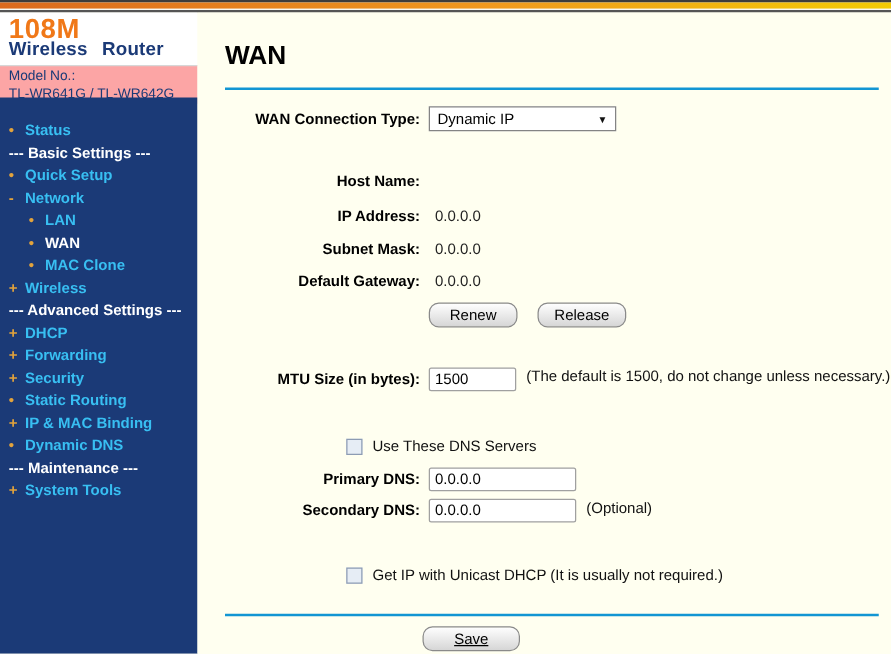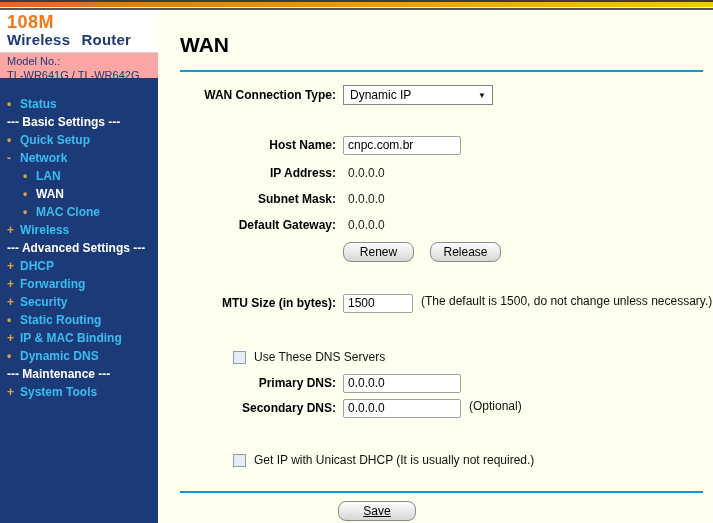--- a/index.html
+++ b/index.html
@@ -13,21 +13,21 @@
 
   
   .topbar { position:absolute; top:0; left:0; right:0; height:10px; }
   .topbar .t1 { height:2px; background:#3c3c3c; }
   .topbar .t2 { height:5px; background:linear-gradient(to right,#DB6A1E,#F0991E 55%,#F2CB05); }
   .topbar .t3 { height:1px; background:#f8f8f2; }
   .topbar .t4 { height:2px; background:#555555; }
 
   
   .logo { position:absolute; left:0; top:10px; width:158px; height:68px; background:#ffffff; padding:3px 0 0 7px; }
-  .logo .speed { color:#F07818; font-weight:bold; font-size:18px; line-height:19px; letter-spacing:.5px; }
+  .logo .speed { color:#F07818; font-weight:bold; font-size:22px; line-height:19px; letter-spacing:.5px; }
   .logo .product { color:#1B3A77; font-weight:bold; font-size:15px; line-height:16px; word-spacing:7px; letter-spacing:.2px; }
   .logo .modelbox { margin:4px 0 0 -7px; padding:1px 0 0 7px; background:#fca5a5; height:31px; border-top:1px solid #d7d7d7; }
   .logo .modelbox div { color:#1B3A77; font-size:11px; line-height:14px; }
 
   
   .sidebar { position:absolute; left:0; top:78px; width:158px; bottom:0; background:#1B3A77; padding-top:17px; }
   .nav-item { display:flex; align-items:center; height:18px; padding-left:7px;
               font-size:12px; font-weight:bold; color:#38BFF2; cursor:pointer; white-space:nowrap; }
   .nav-item .pfx { display:inline-block; width:13px; color:#E2A33C; font-size:12px; flex:0 0 13px; }
   .nav-item.sub { padding-left:23px; }
@@ -56,21 +56,21 @@
   input.txt { height:19px; border:1px solid #A0A0A0; border-radius:2px; background:#fff;
               font-family:"Liberation Sans", sans-serif; font-size:12px; padding:0 4px; color:#000; }
   .w118 { width:118px; } .w54 { width:70px; }
 
   .btn { height:20px; border:1px solid #8a8a8a; border-radius:8px;
          background:linear-gradient(#fefefe,#e6e6e6 60%,#d6d6d6);
          font-family:"Liberation Sans", sans-serif; font-size:12px; color:#000; cursor:pointer; }
   .btn.renew { width:71px; } .btn.release { width:71px; margin-left:16px; }
   .btn.save { width:78px;text-decoration:underline; }
 
-  .cbrow { display:flex; align-items:center; margin-left:75px; height:16px; }
+  .cbrow { display:flex; align-items:center; margin-left:119px; height:16px; }
   .cbrow.mt34 { margin-top:34px; } .cbrow.mt36 { margin-top:36px; }
   .cb { width:13px; height:13px; background:#E6EDF5; border:1px solid #8d9cb3; margin-right:8px; cursor:pointer; flex:0 0 13px; }
   .cbl { color:#111; white-space:nowrap; }
 
   .saverow { margin-left:180px; margin-top:8px; }
 </style>
 </head>
 <body>
 
 <div class="topbar">
@@ -166,23 +166,20 @@
     <span class="field">
       <span class="select">
         <span>Dynamic IP</span>
         <span class="arrow">▼</span>
       </span>
     </span>
   </div>
 
   <div class="row mt30">
     <span class="label">Host Name:</span>
-    <span class="field">
-        <input class="txt w118" type="text" value="cnpc.com.br" style="">
-      </span>
   </div>
 
   <div class="row mt8">
     <span class="label">IP Address:</span>
     <span class="field">
         <span class="val">0.0.0.0</span>
       </span>
   </div>
 
   <div class="row mt6">

